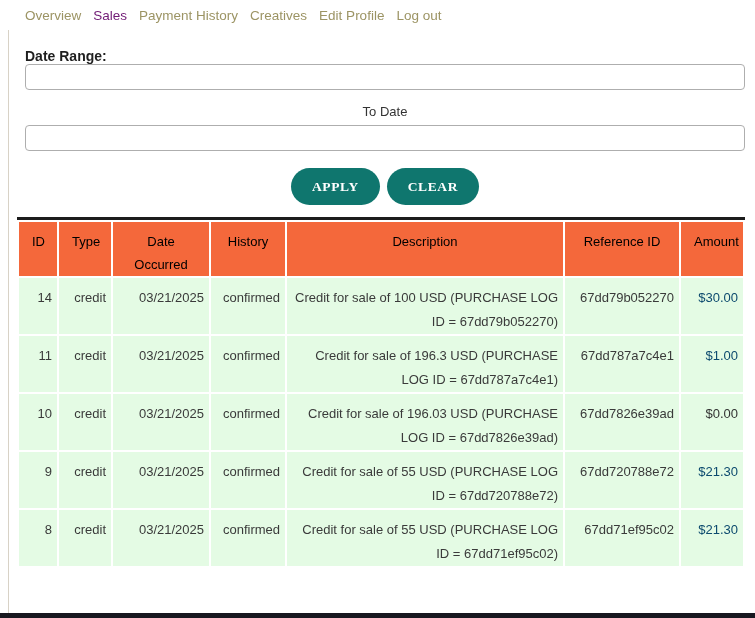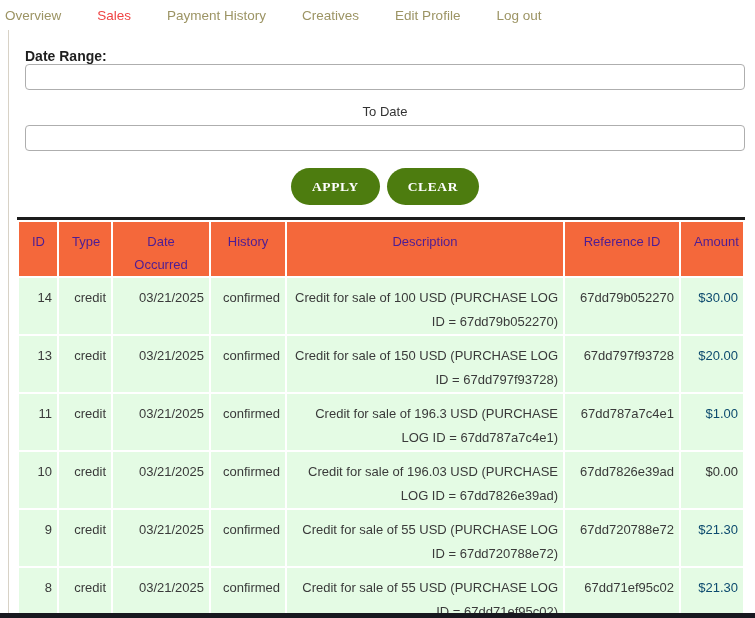--- a/index.html
+++ b/index.html
@@ -10,27 +10,27 @@
     height: 618px;
     overflow: hidden;
     background: #ffffff;
     font-family: "Liberation Sans", "DejaVu Sans", sans-serif;
   }
   
   .top-nav {
     height: 30px;
     display: flex;
     align-items: center;
-    gap: 36px;
-    padding-left: 5px;
+    gap: 12px;
+    padding-left: 25px;
     font-size: 13.5px;
     background: #ffffff;
   }
   .nav-item { color: #9c9464; text-decoration: none; cursor: pointer; white-space: nowrap; }
-  .nav-item.active { color: #ef4444; }
+  .nav-item.active { color: #701a75; }
   
   .content {
     margin-left: 8px;
     border-left: 1px solid #d8d2c6;
     padding: 0 10px 0 16px;
     height: 588px;
   }
   .date-range-label {
     padding-top: 18px;
     font-size: 14px;
@@ -56,21 +56,21 @@
     background: #ffffff;
     outline: none;
   }
   .buttons {
     margin-top: 17px;
     display: flex;
     justify-content: center;
     gap: 7px;
   }
   .pill-btn {
-    background: #4d7c0f;
+    background: #0f766e;
     color: #ffffff;
     border: none;
     border-radius: 19px;
     height: 37px;
     padding: 0 21px;
     font-family: "Liberation Serif", "DejaVu Serif", serif;
     font-weight: bold;
     font-size: 13.5px;
     letter-spacing: 0.6px;
     cursor: pointer;
@@ -83,21 +83,21 @@
   }
   table.sales {
     width: 100%;
     table-layout: fixed;
     border-collapse: separate;
     border-spacing: 2px;
     font-size: 13px;
   }
   table.sales th {
     background: #f4683b;
-    color: #4c1d95;
+    color: #000000;
     font-weight: normal;
     vertical-align: top;
     text-align: center;
     height: 48px;
     padding: 8px 13px 0;
     line-height: 23px;
     overflow: hidden;
   }
   table.sales td {
     background: #e4fbe4;
@@ -173,29 +173,20 @@
             <tr>
               <td>14</td>
               <td>credit</td>
               <td>03/21/2025</td>
               <td>confirmed</td>
               <td>Credit for sale of 100 USD (PURCHASE LOG ID = 67dd79b052270)</td>
               <td>67dd79b052270</td>
               <td class="amount pos">$30.00</td>
             </tr>
             <tr>
-              <td>13</td>
-              <td>credit</td>
-              <td>03/21/2025</td>
-              <td>confirmed</td>
-              <td>Credit for sale of 150 USD (PURCHASE LOG ID = 67dd797f93728)</td>
-              <td>67dd797f93728</td>
-              <td class="amount pos">$20.00</td>
-            </tr>
-            <tr>
               <td>11</td>
               <td>credit</td>
               <td>03/21/2025</td>
               <td>confirmed</td>
               <td>Credit for sale of 196.3 USD (PURCHASE LOG ID = 67dd787a7c4e1)</td>
               <td>67dd787a7c4e1</td>
               <td class="amount pos">$1.00</td>
             </tr>
             <tr>
               <td>10</td>

